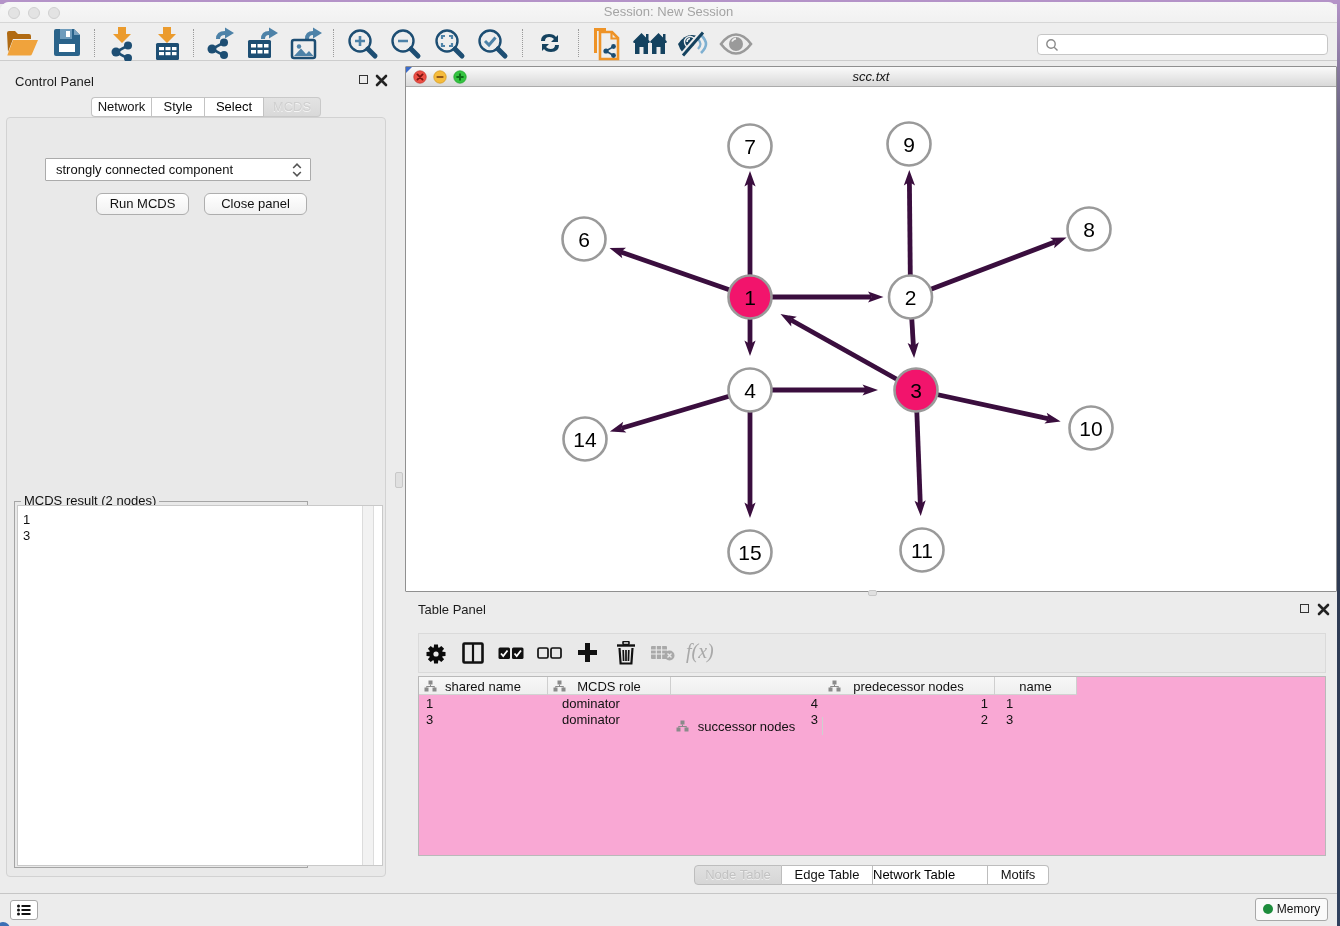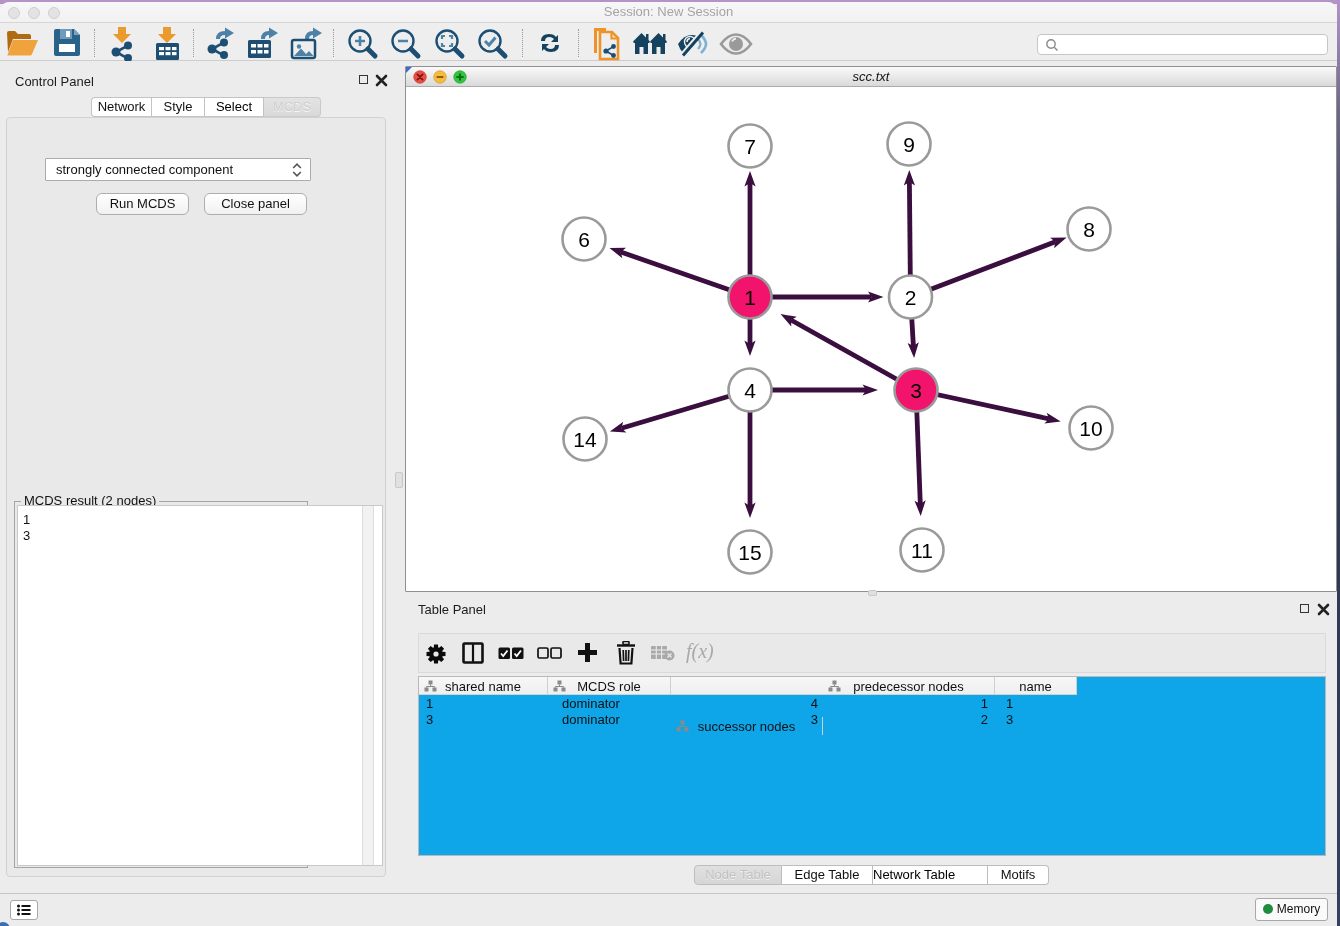--- a/index.html
+++ b/index.html
@@ -352,21 +352,21 @@
             <line x1="5.3" y1="0" x2="5.3" y2="13"></line>
             <line x1="10.6" y1="0" x2="10.6" y2="13"></line>
           </g>
         <circle cx="18.5" cy="9.5" r="5" fill="#a9a9a9"></circle>
         <path d="M16.5 7.5 L20.5 11.5 M20.5 7.5 L16.5 11.5" stroke="#e9e9e9" stroke-width="1.4"></path>
       </svg>
 
       <div class="abs" style="left:267px;top:6px;font-family:'Liberation Serif',serif;font-style:italic;font-size:20px;color:#a9a9a9;">f(x)</div>
     </div>
 
-    <div class="abs" style="left:13px;top:79px;width:908px;height:180px;background:#0ea5e9;border:1px solid #b9b9b9;">
+    <div class="abs" style="left:13px;top:79px;width:908px;height:180px;background:#f9a8d4;border:1px solid #b9b9b9;">
       <div id="thead" class="abs" style="left:0;top:0;height:18px;width:658px;background:linear-gradient(#f7f7f7,#efefef);border-bottom:1px solid #d2d2d2;display:flex;font-size:13px;color:#111;">
         <div class="hcell" style="width:129px;">
             <svg class="ticon" width="13" height="12" viewBox="0 0 13 12">
               <rect x="4.5" y="0.5" width="4" height="4" fill="#8a8a8a"></rect>
               <rect x="0.5" y="7.5" width="4" height="4" fill="#8a8a8a"></rect>
               <rect x="8.5" y="7.5" width="4" height="4" fill="#8a8a8a"></rect>
               <path d="M6.5 4.5 L6.5 6.5 M2.5 7.5 L2.5 6.5 L10.5 6.5 L10.5 7.5" fill="none" stroke="#8a8a8a" stroke-width="1"></path>
             </svg>
             <span>shared name</span>
           </div>

